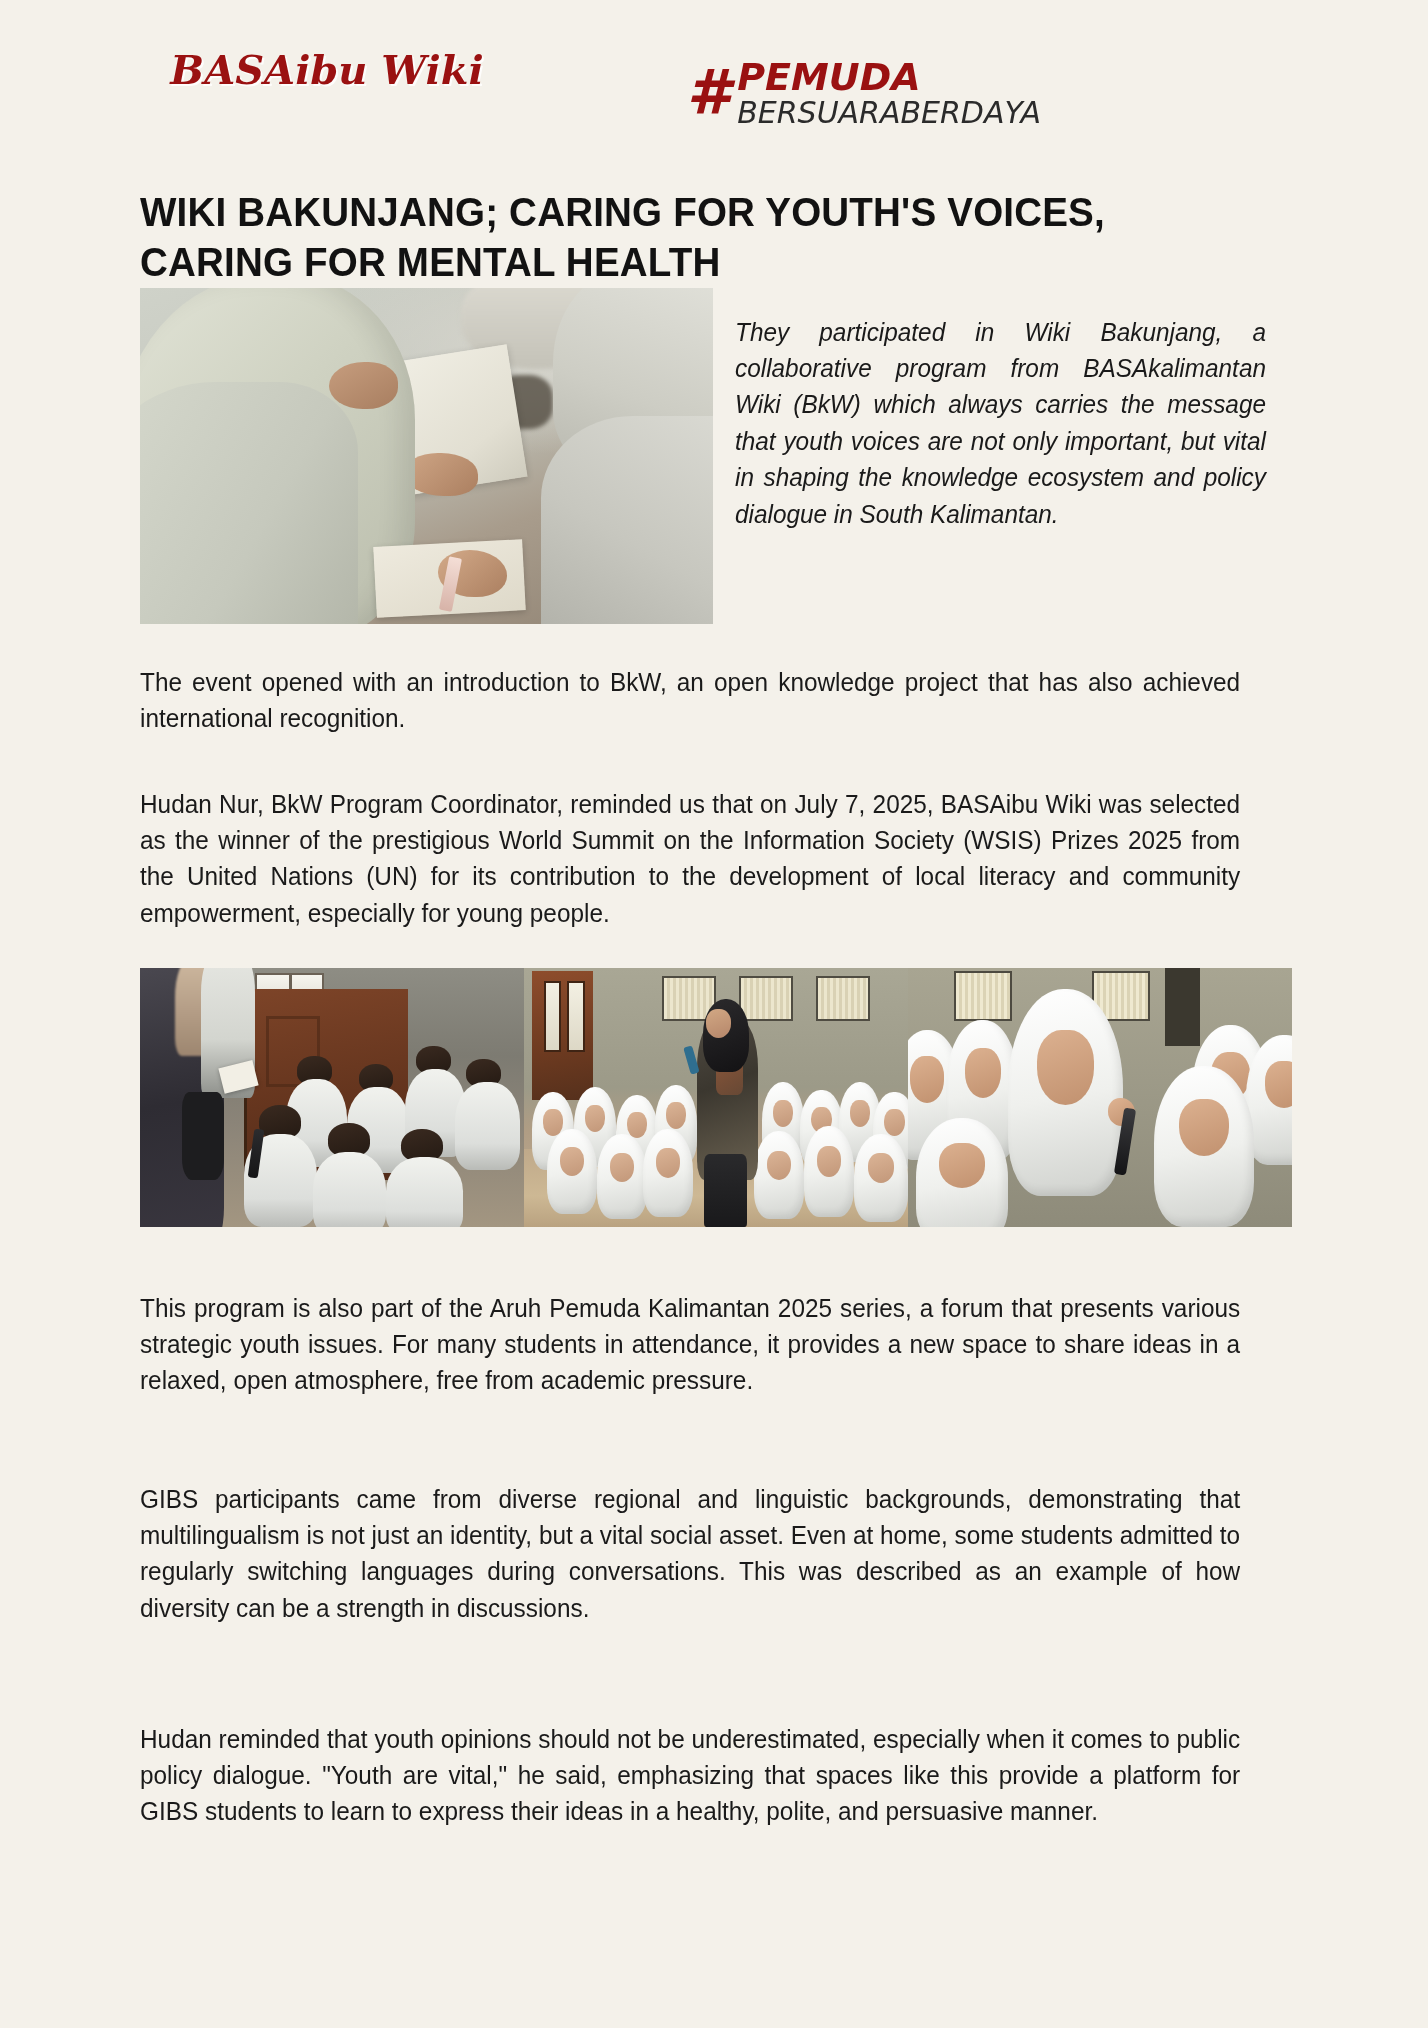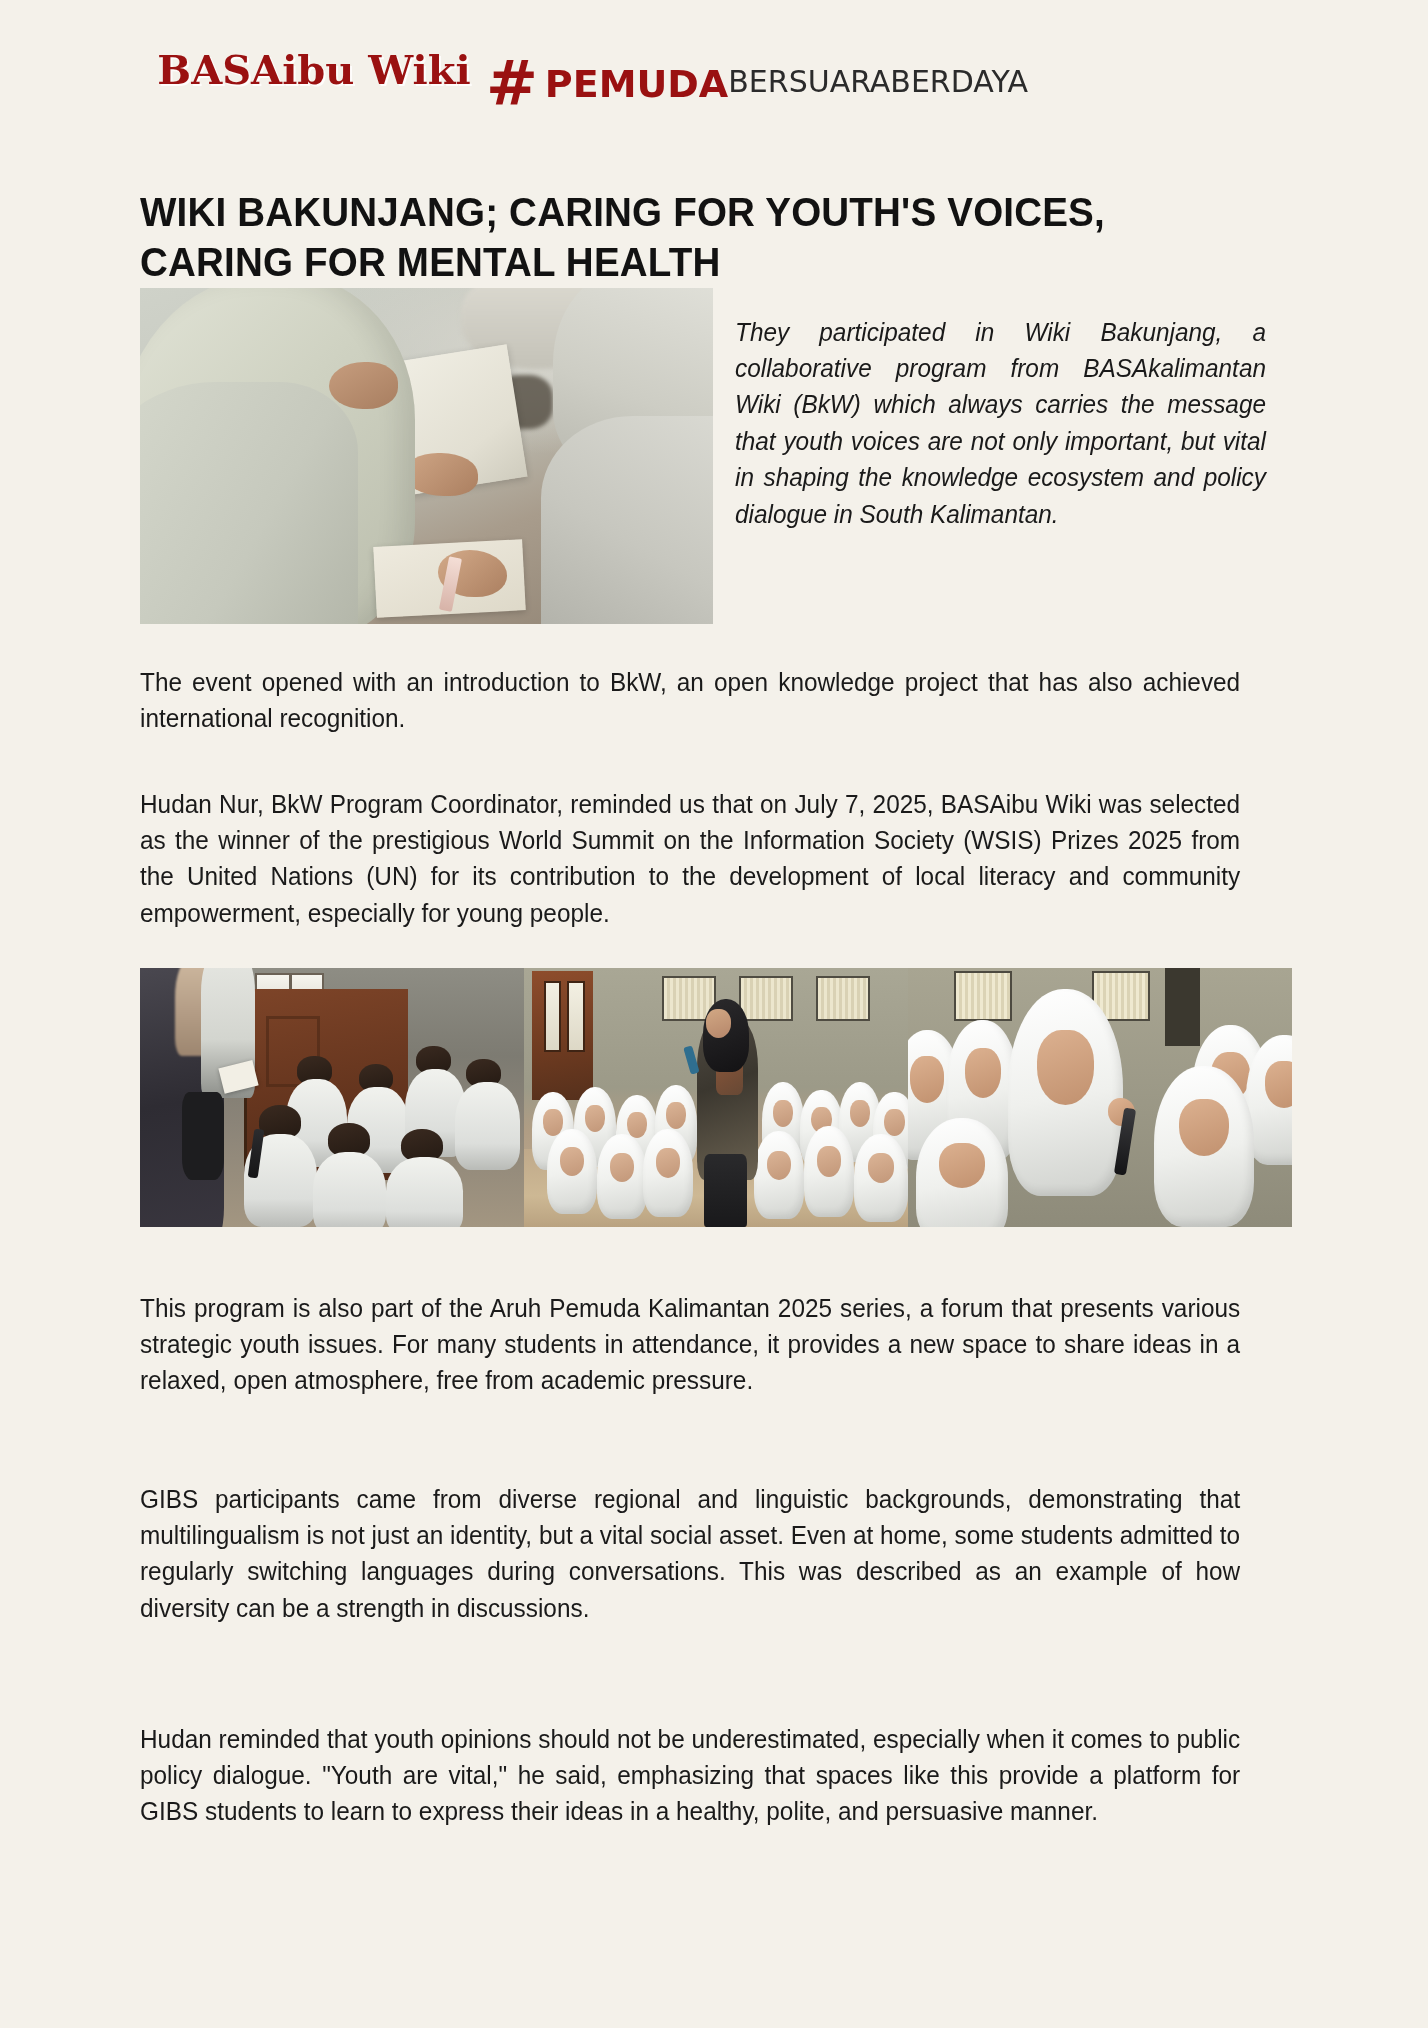--- a/index.html
+++ b/index.html
@@ -20,24 +20,25 @@
     position: relative;
     width: 1428px;
     height: 2028px;
     background: #f4f1ea;
     box-sizing: border-box;
   }
 
   
   .header {
     position: absolute;
-    left: 4px;
+    left: 17px;
     top: 0;
     width: 1164px;
     height: 150px;
+    font-style: italic;
   }
 
   .logo-left {
     position: absolute;
     left: 140px;
     top: 50px;
     width: 340px;
     text-align: center;
   }
   .logo-left .brand-main {
@@ -74,20 +75,21 @@
   .logo-right .hash {
     font-family: "DejaVu Sans", sans-serif;
     font-weight: bold;
     font-size: 62px;
     color: #9a1111;
     line-height: 0.85;
     letter-spacing: -3px;
   }
   .logo-right .stack {
     display: flex;
+    flex-direction: column;
     line-height: 1.0;
   }
   .logo-right .pemuda {
     font-family: "DejaVu Sans", sans-serif;
     font-weight: bold;
     font-size: 38px;
     color: #9a1111;
     letter-spacing: 0px;
     line-height: 1.0;
   }

